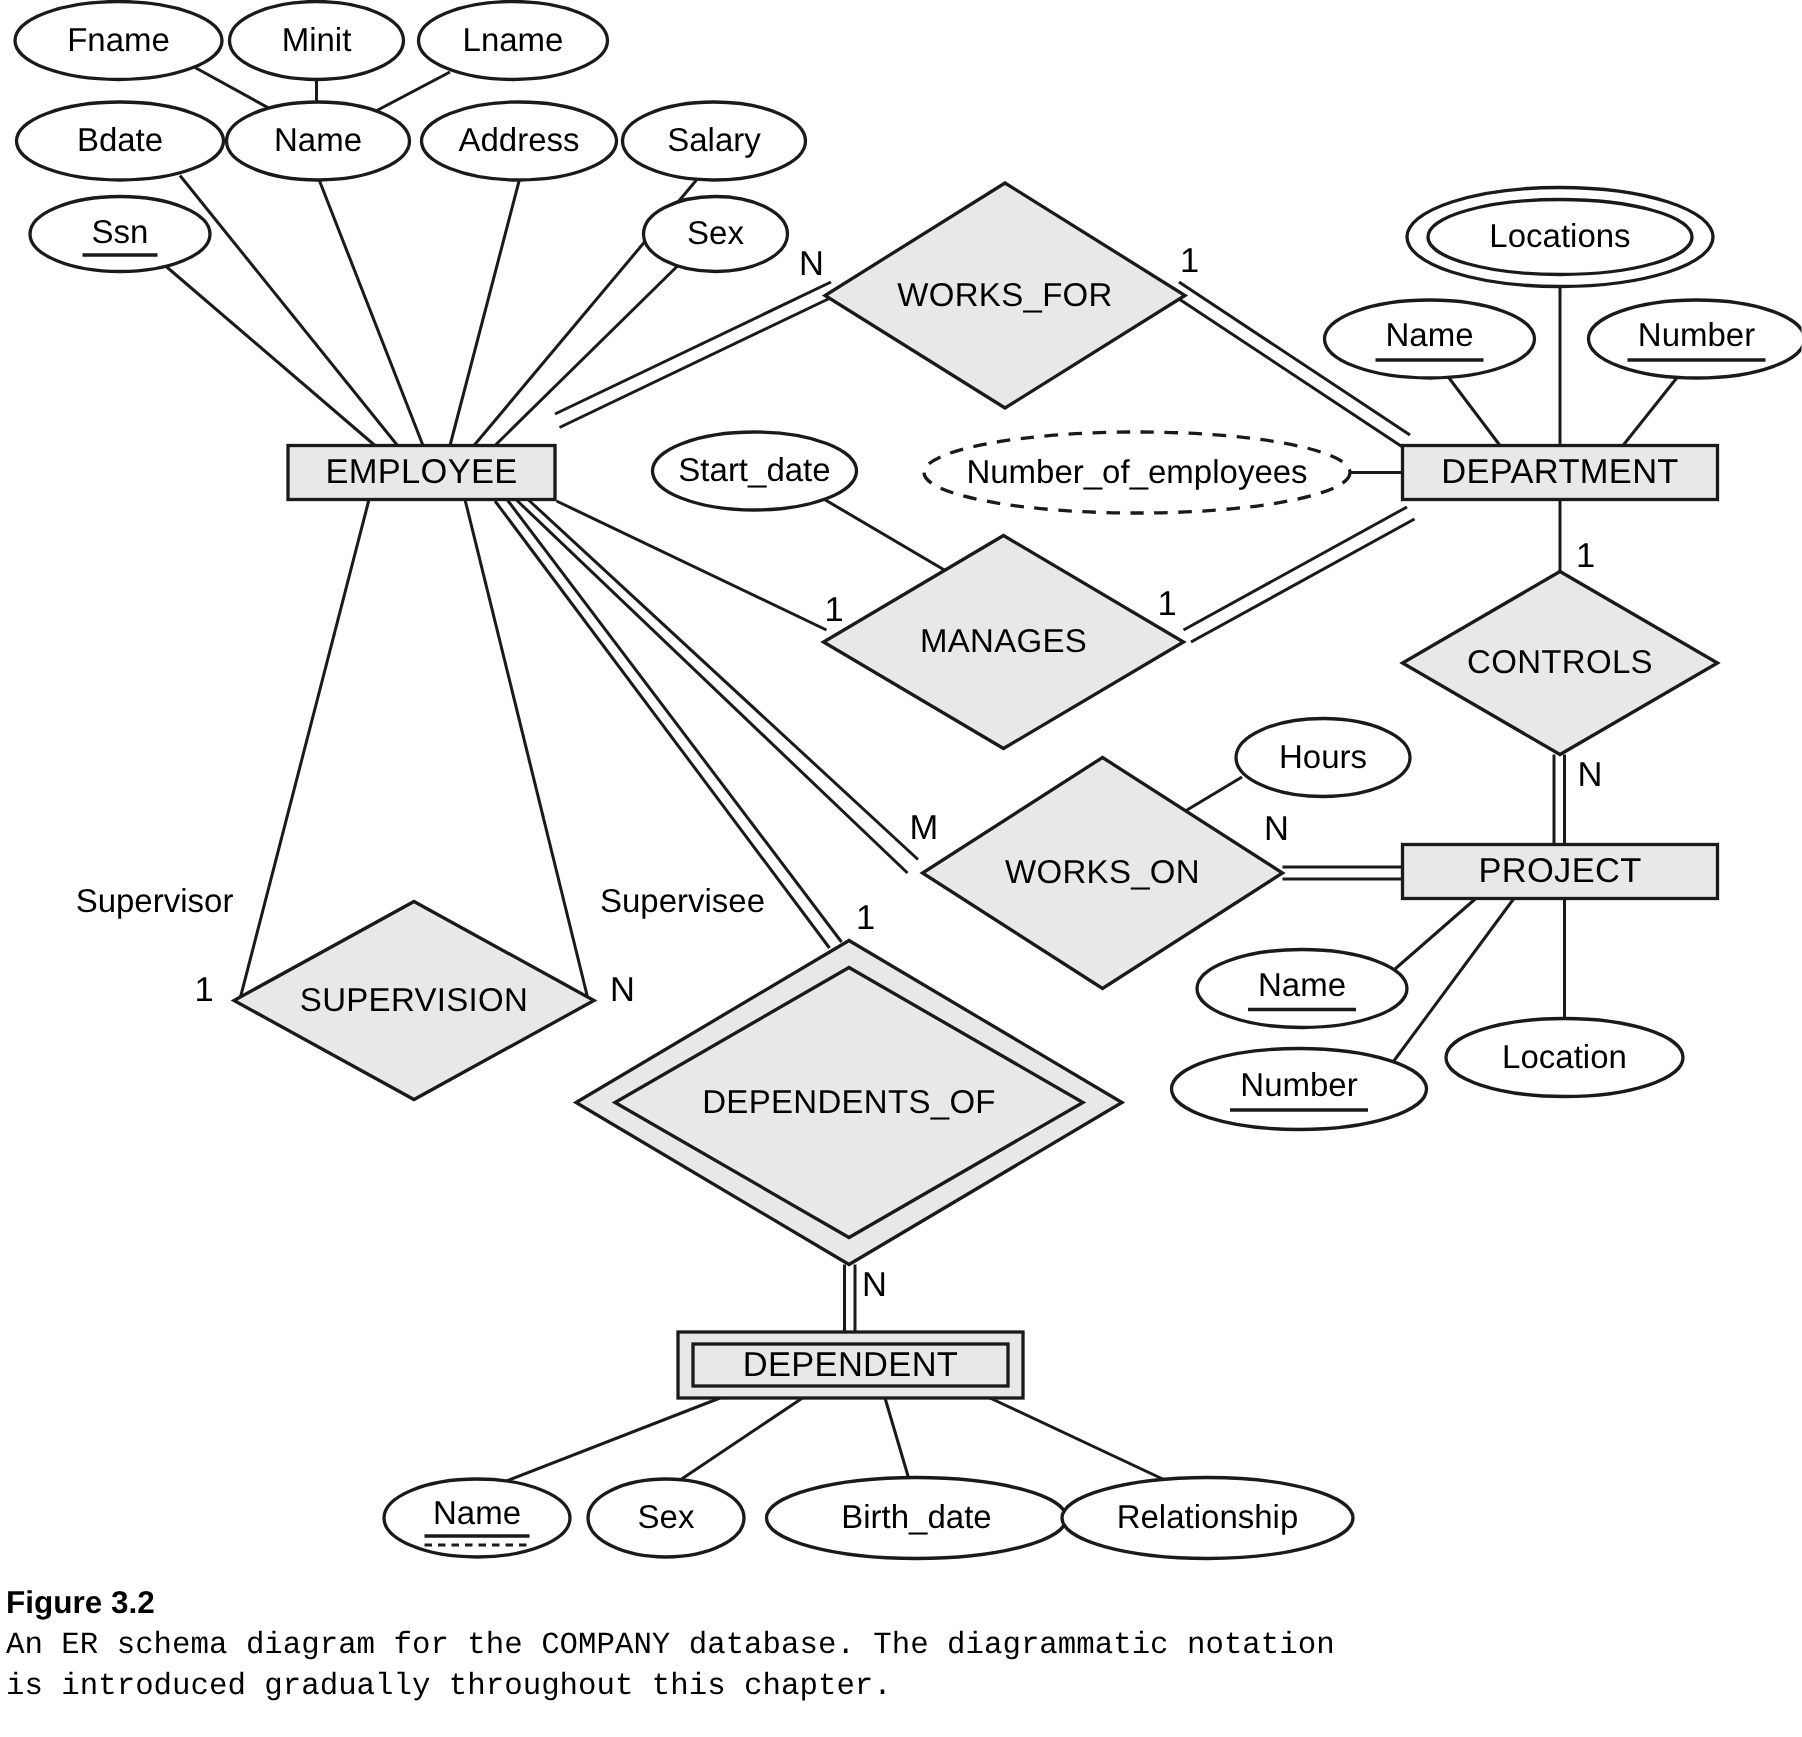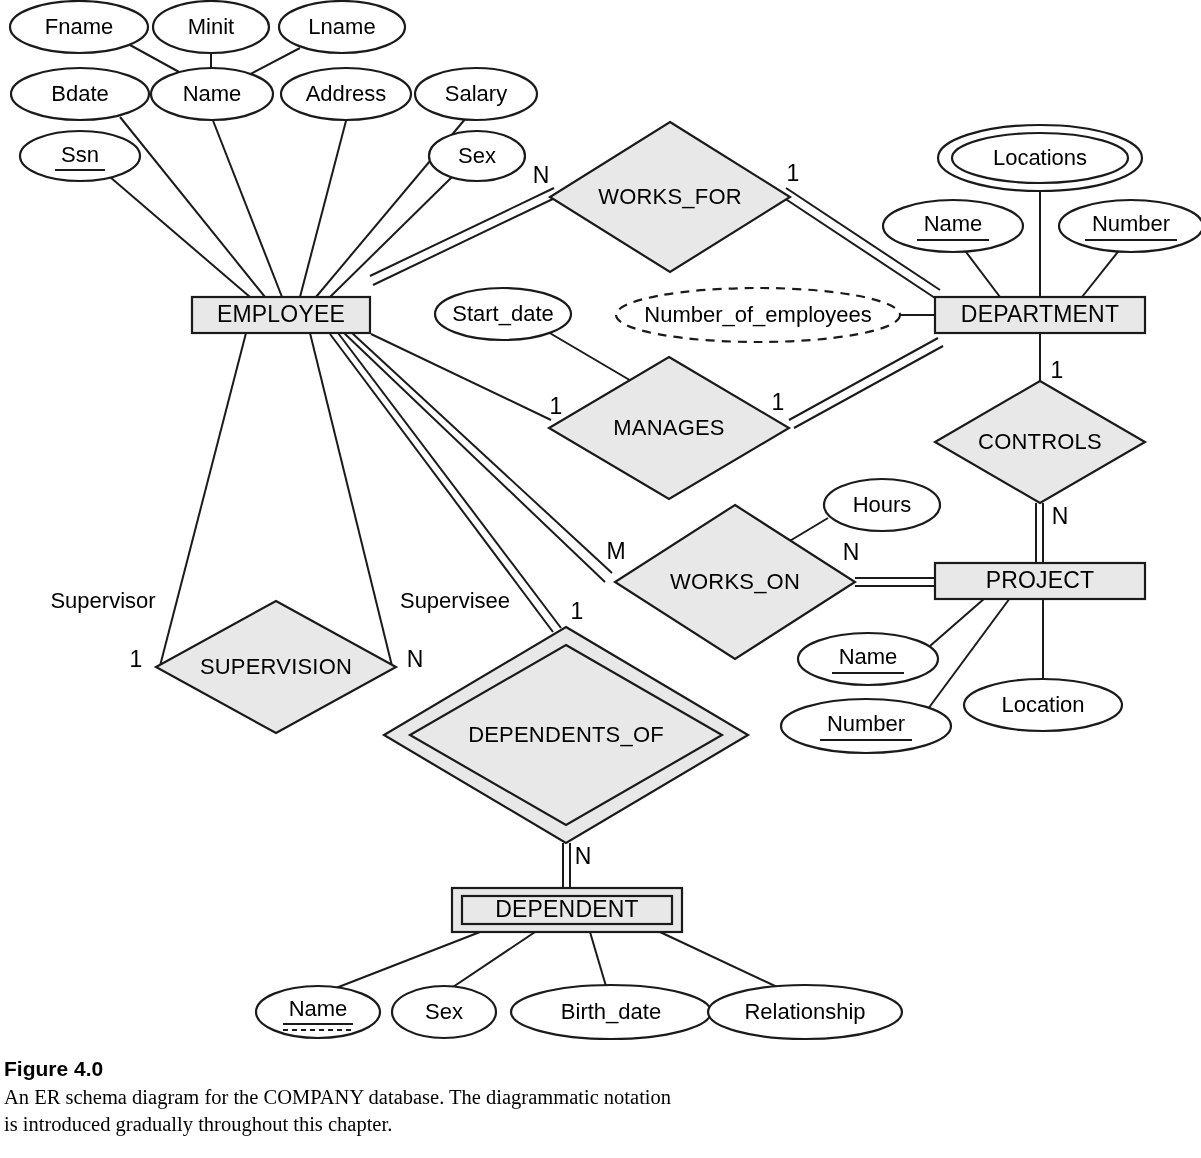--- a/index.html
+++ b/index.html
@@ -24,21 +24,21 @@
   .key-underline-dashed{stroke:#1a1a1a;stroke-width:2.0;stroke-dasharray:5 4;}
   #caption{
     position:absolute;left:4px;top:1055px;width:900px;
   }
   #cap-title{
     font-family:"Liberation Sans",sans-serif;
     font-weight:bold;font-size:21px;line-height:27px;color:#000;
     margin:0 0 2px 0;
   }
   #cap-body{
-    font-family:Liberation Serif, serif;
+    font-family:Liberation Mono, monospace;
     font-size:20.5px;line-height:27px;color:#000;margin:0;
     white-space:pre-line;
   }
 </style>
 </head>
 <body>
 
 <svg id="diagram" width="1201" height="1050" viewBox="0 0 1201 1050">
 
   <g>
@@ -281,16 +281,16 @@
   </g>
 
   <g>
     <text class="lbl-role" x="103" y="602">Supervisor</text>
     <text class="lbl-role" x="455" y="602">Supervisee</text>
   </g>
 
 </svg>
 
 <div id="caption">
-  <div id="cap-title">Figure 4.0</div>
+  <div id="cap-title">Figure 3.2</div>
   <div id="cap-body">An ER schema diagram for the COMPANY database. The diagrammatic notation
 is introduced gradually throughout this chapter.</div>
 </div>
 
 </body></html>

